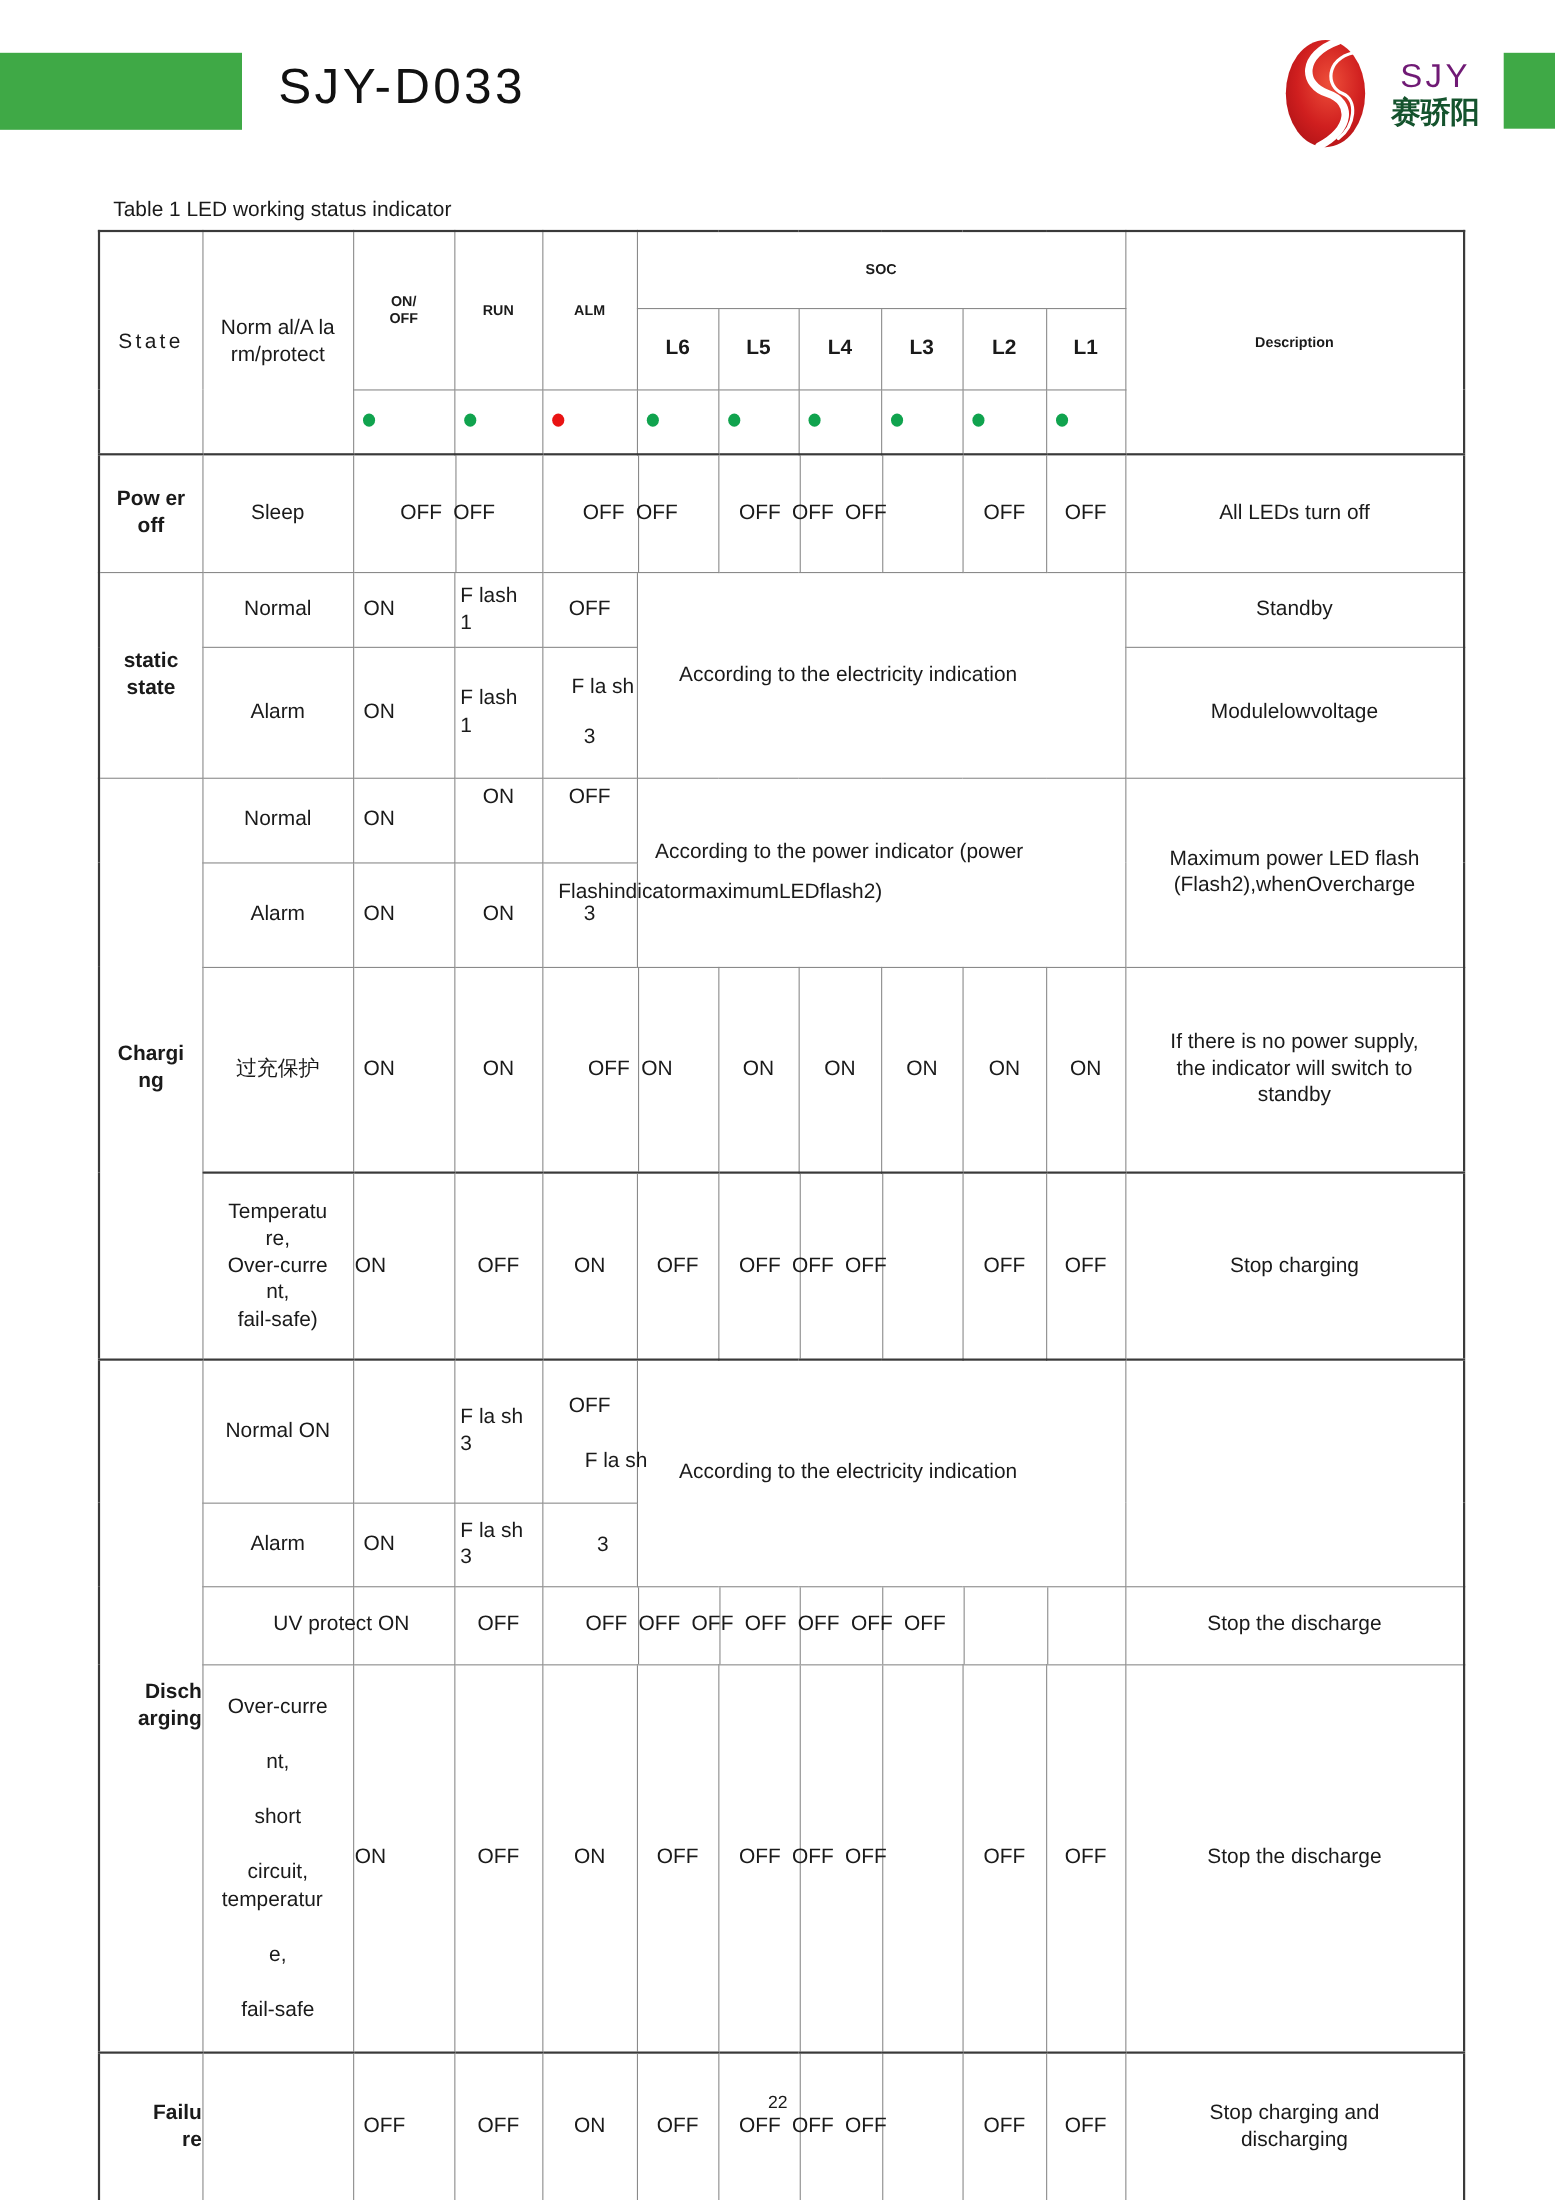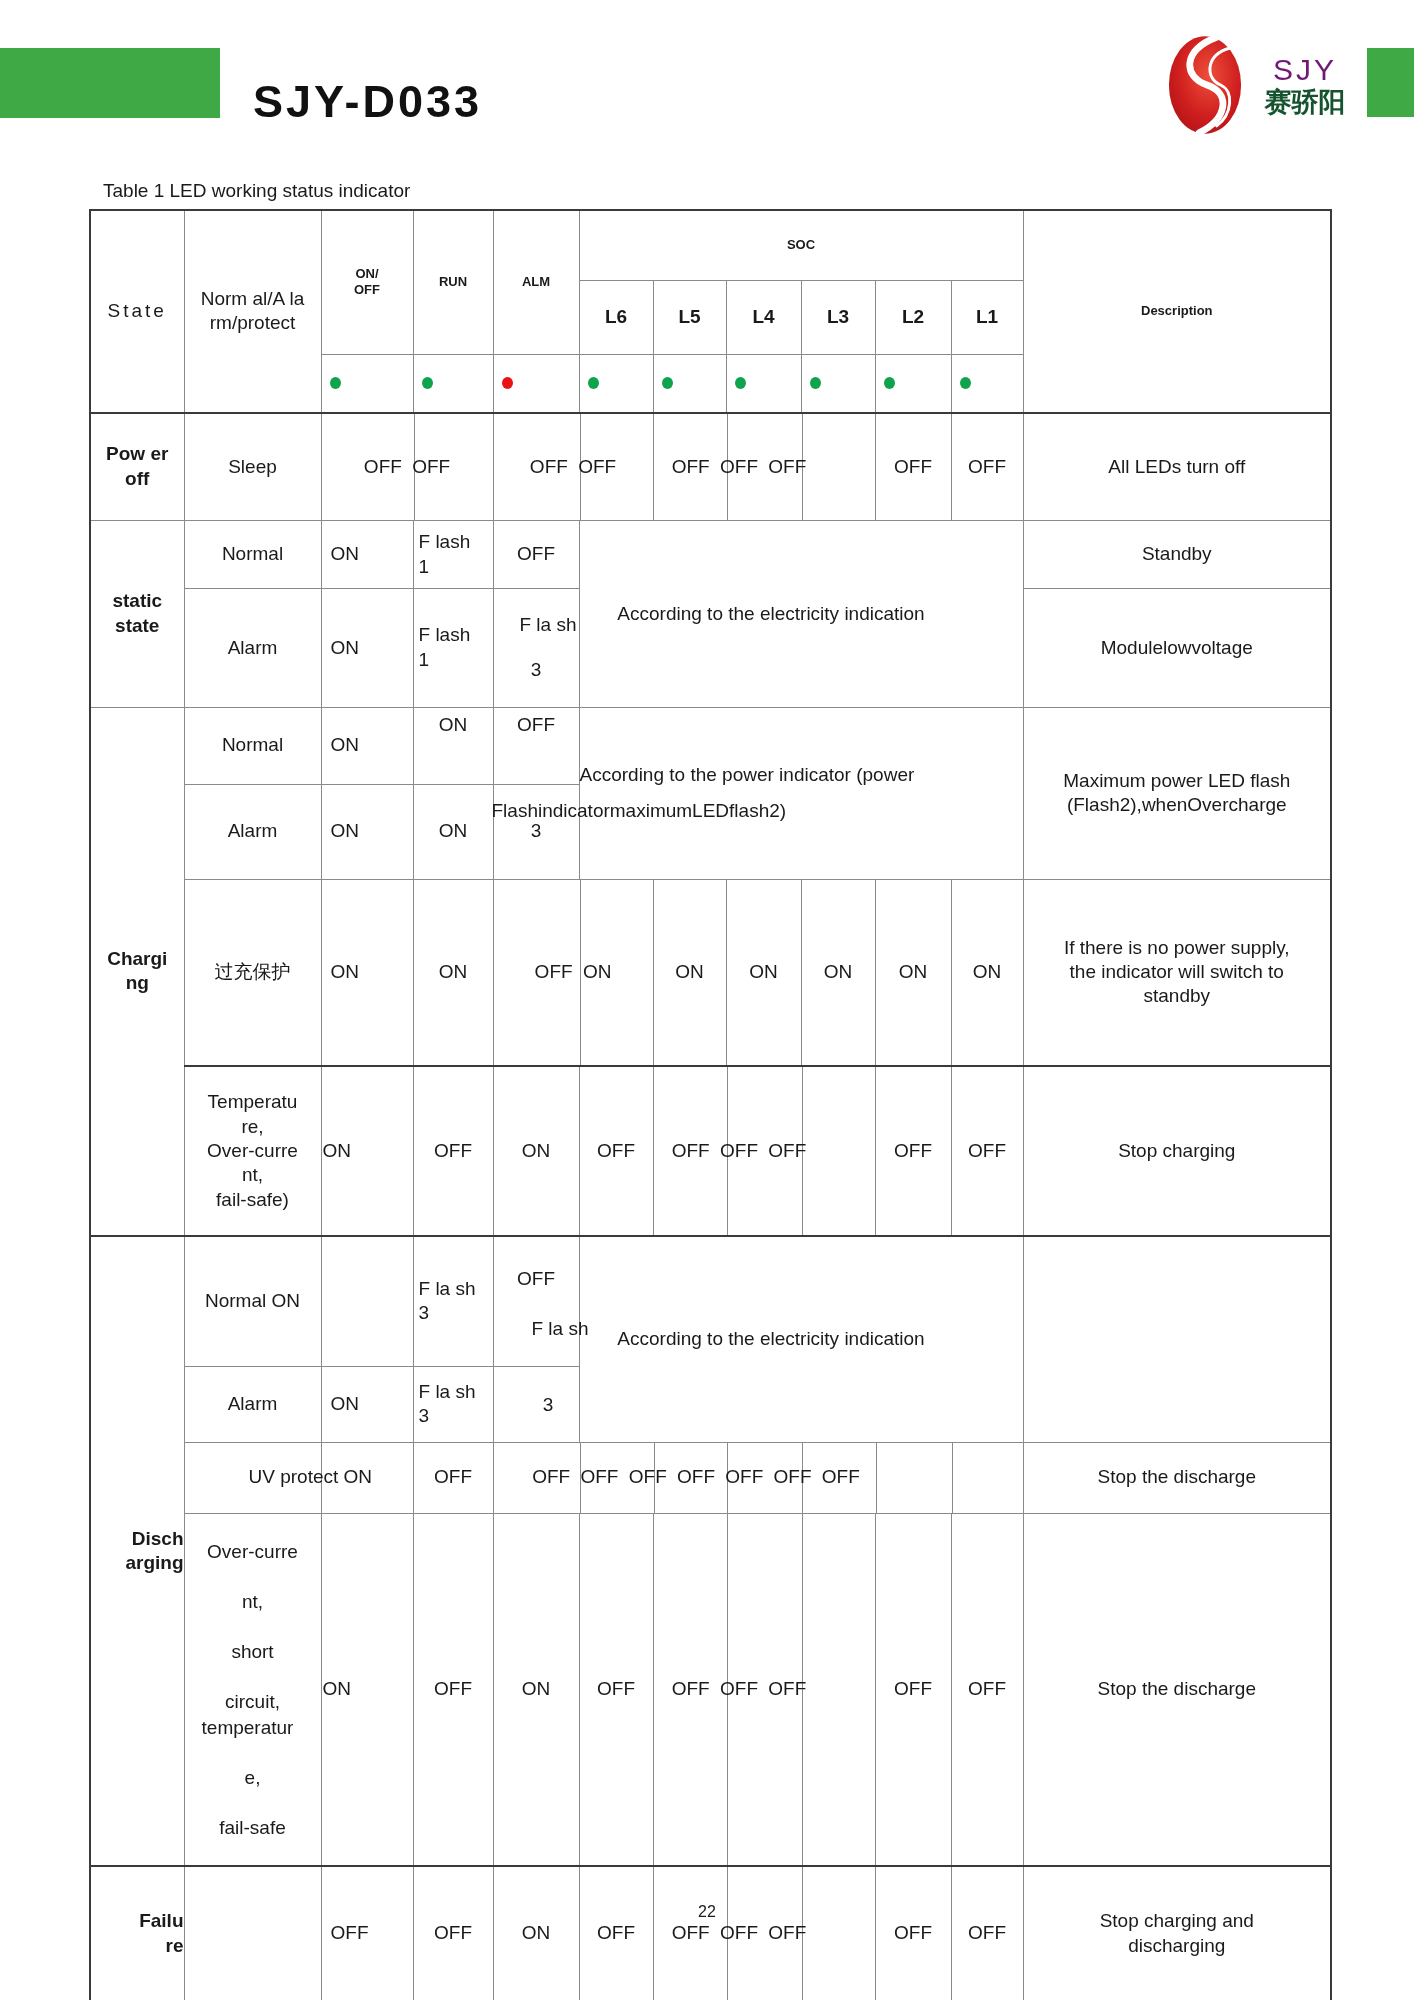--- a/index.html
+++ b/index.html
@@ -6,21 +6,21 @@
   body{
     width:1414px;height:2000px;background:#ffffff;position:relative;
     font-family:"Liberation Sans","DejaVu Sans",sans-serif;color:#1a1a1a;
     overflow:hidden;
   }
   .abs{position:absolute;}
 
   
   #green-left{left:0;top:48px;width:220px;height:70px;}
   #green-right{left:1367px;top:48px;width:47px;height:69px;}
-  #doc-title{left:253px;top:53px;font-size:45px;font-weight:700;letter-spacing:3px;color:#111;margin-top:23px;}
+  #doc-title{left:253px;top:53px;font-size:45px;font-weight:400;letter-spacing:3px;color:#111;}
   #logo{left:1166px;top:33px;width:200px;height:104px;display:flex;align-items:center;}
   #logo svg{width:78px;height:102px;flex:0 0 auto;}
   #logo-text{width:110px;text-align:center;margin-left:6px;}
   #logo-en{font-size:30px;color:#701a75;letter-spacing:3px;line-height:34px;}
   #logo-cn{font-size:27px;color:#14532d;font-weight:700;line-height:30px;}
 
   #caption{left:103px;top:180px;font-size:19px;}
   #page-number{left:0;top:1903px;width:1414px;text-align:center;font-size:16px;}
 
   
@@ -67,21 +67,21 @@
   .gluv{background-image:linear-gradient(#8a8a8a,#8a8a8a),linear-gradient(#8a8a8a,#8a8a8a),
           linear-gradient(#8a8a8a,#8a8a8a),linear-gradient(#8a8a8a,#8a8a8a),
           linear-gradient(#8a8a8a,#8a8a8a),linear-gradient(#8a8a8a,#8a8a8a);
         background-repeat:no-repeat;
         background-size:1px 100%,1px 100%,1px 100%,1px 100%,1px 100%,1px 100%;
         background-position:86px 0,160px 0,233px 0,308px 0,382px 0,458px 0;
         padding-right:124px;}
 
   
   .soc-e{padding-right:60px;}
-  .soc-chg{text-align:left;vertical-align:middle;white-space:normal;}
+  .soc-chg{text-align:left;vertical-align:middle;padding-left:16px;white-space:normal;}
   .soc-chg .l2{white-space:nowrap;margin-left:-88px;margin-top:11px;}
 
   
   .blk{display:block;}
   .sub3{margin-top:-4px;}
   .shiftr{transform:translateX(12px);white-space:nowrap;}
   .normovf1{white-space:nowrap;}
   .normovf2{white-space:nowrap;padding-left:64px;}
   .almmessy{vertical-align:top;padding-top:6px;}
   .almmessy .ovf{white-space:nowrap;transform:translateX(24px);margin-top:1px;}

